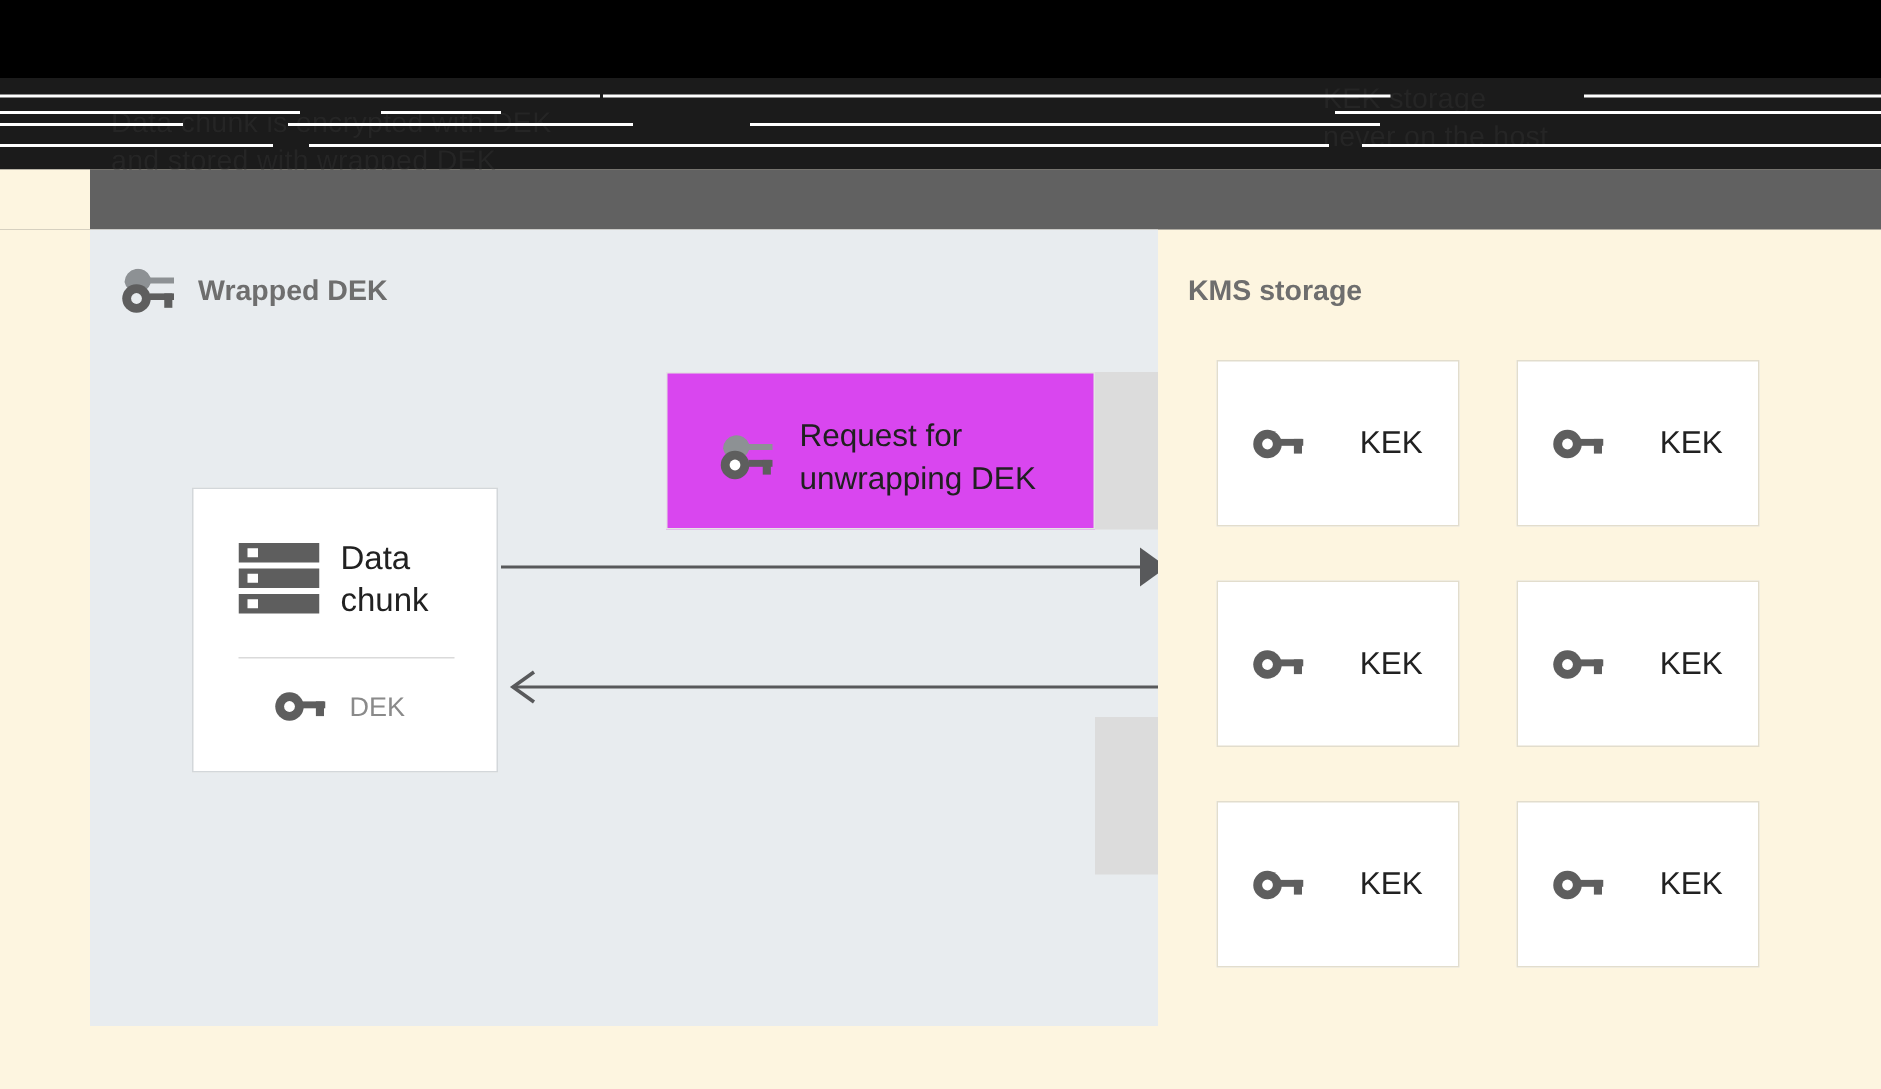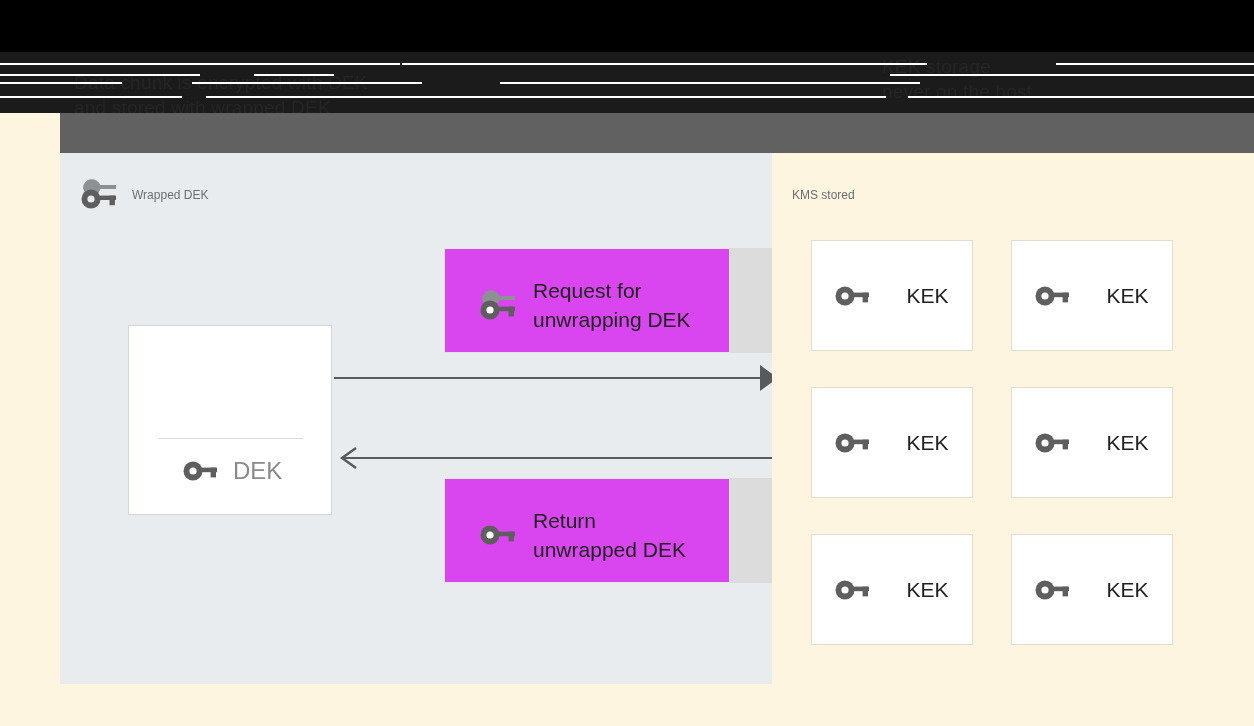--- a/index.html
+++ b/index.html
@@ -72,23 +72,24 @@
   .host-panel {
     position: absolute;
     left: 60px; top: 153px;
     width: 712px; height: 531px;
     background: #e8ecef;
     overflow: hidden;
   }
   .panel-title {
     position: absolute;
     color: #6e6e6e;
-    font-size: 12px;
+    font-size: 19px;
     line-height: 22px;
     white-space: nowrap;
+    font-weight: bold;
   }
   .host-title { left: 72px; top: 31px; }
 
   .wrapped-key-icon {
     position: absolute;
     left: 20px; top: 26px;
   }
 
   
   .data-card {
@@ -120,21 +121,21 @@
   }
   .dek-row {
     position: absolute;
     left: 54px; top: 134px;
     display: flex;
     align-items: center;
     gap: 16px;
   }
   .dek-label {
     color: #8a8a8a;
-    font-size: 24px;
+    font-size: 18px;
     line-height: 22px;
   }
 
   
   .msg-shadow {
     position: absolute;
     background: #dcdcdc;
   }
   .msg-card {
     position: absolute;
@@ -251,20 +252,34 @@
         <circle cx="11" cy="20" r="9.5" fill="#5e5e5e"></circle>
         <circle cx="11" cy="20" r="3.6" fill="#e8ecef"></circle>
         <rect x="20" y="16.6" width="16" height="4.4" fill="#5e5e5e"></rect>
         <rect x="29.5" y="16.6" width="5.4" height="9.6" fill="#5e5e5e"></rect>
       </svg>
     </span>
 
     <div class="panel-title host-title">Wrapped DEK</div>
 
     <div class="data-card">
+      <div class="data-row">
+        <span>
+          <svg class="icon-svg" width="54" height="50" viewBox="0 0 54 50" aria-hidden="true">
+            <rect x="0" y="1" width="54" height="13" fill="#5e5e5e"></rect>
+            <rect x="0" y="18" width="54" height="13" fill="#5e5e5e"></rect>
+            <rect x="0" y="35" width="54" height="13" fill="#5e5e5e"></rect>
+            <rect x="6" y="4.5" width="7" height="6" fill="#ffffff"></rect>
+            <rect x="6" y="21.5" width="7" height="6" fill="#ffffff"></rect>
+            <rect x="6" y="38.5" width="7" height="6" fill="#ffffff"></rect>
+          </svg>
+        </span>
+        <span class="data-label">Data
+chunk</span>
+      </div>
 
       <div class="card-divider"></div>
 
       <div class="dek-row">
         <span>
           <svg class="icon-svg" width="34" height="22" viewBox="0 0 34 22" aria-hidden="true">
             <circle cx="10" cy="11" r="9.5" fill="#5e5e5e"></circle>
             <circle cx="10" cy="11" r="3.6" fill="#ffffff"></circle>
             <rect x="18" y="7.6" width="16" height="4.6" fill="#5e5e5e"></rect>
             <rect x="27.6" y="7.6" width="5.4" height="9.8" fill="#5e5e5e"></rect>
@@ -295,38 +310,24 @@
             <rect x="20" y="17.6" width="16" height="4.6" fill="#5e5e5e"></rect>
             <rect x="29.5" y="17.6" width="5.4" height="9.8" fill="#5e5e5e"></rect>
           </svg>
         </span>
         <span class="msg-label">Request for
 unwrapping DEK</span>
       </div>
     </div>
 
     <div class="msg-shadow msg-ret-shadow"></div>
-    <div class="msg-card msg-ret">
-      <div class="msg-inner">
-        <span>
-          <svg class="icon-svg" width="38" height="28" viewBox="0 0 38 28" aria-hidden="true">
-            <circle cx="11" cy="14" r="9.5" fill="#5e5e5e"></circle>
-            <circle cx="11" cy="14" r="3.6" fill="#ffffff"></circle>
-            <rect x="20" y="10.6" width="16" height="4.6" fill="#5e5e5e"></rect>
-            <rect x="29.5" y="10.6" width="5.4" height="9.8" fill="#5e5e5e"></rect>
-          </svg>
-        </span>
-        <span class="msg-label">Return
-unwrapped DEK</span>
-      </div>
-    </div>
 
   </div>
 
-  <div class="panel-title kms-title">KMS stored</div>
+  <div class="panel-title kms-title">KMS storage</div>
 
   <div class="kek-grid">
 
     <div class="kek-tile">
       <span>
         <svg class="icon-svg" width="34" height="22" viewBox="0 0 34 22" aria-hidden="true">
           <circle cx="10" cy="11" r="9.5" fill="#5e5e5e"></circle>
             <circle cx="10" cy="11" r="3.6" fill="#ffffff"></circle>
           <rect x="18" y="7.6" width="16" height="4.6" fill="#5e5e5e"></rect>
             <rect x="27.6" y="7.6" width="5.4" height="9.8" fill="#5e5e5e"></rect>

